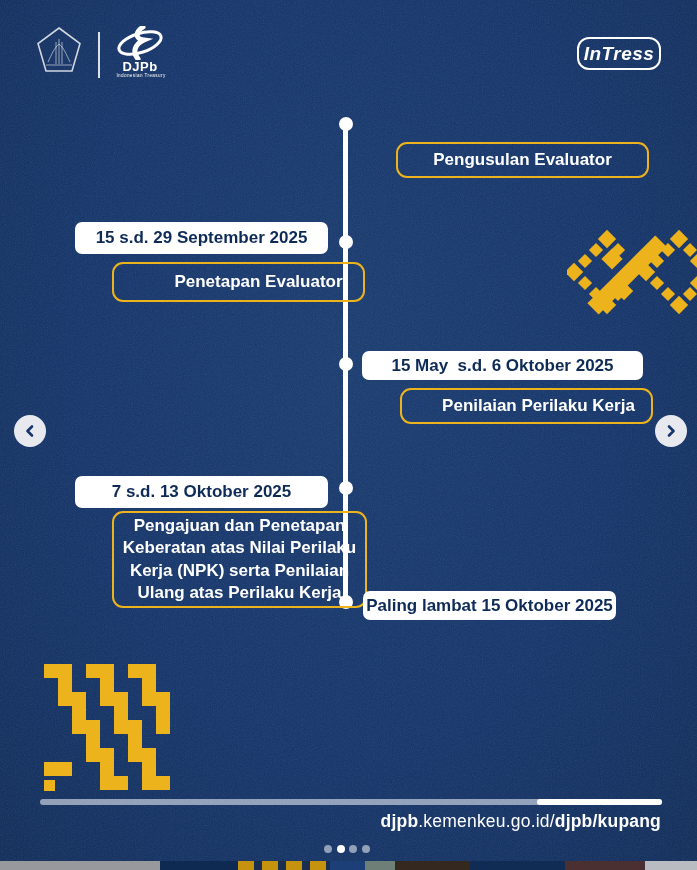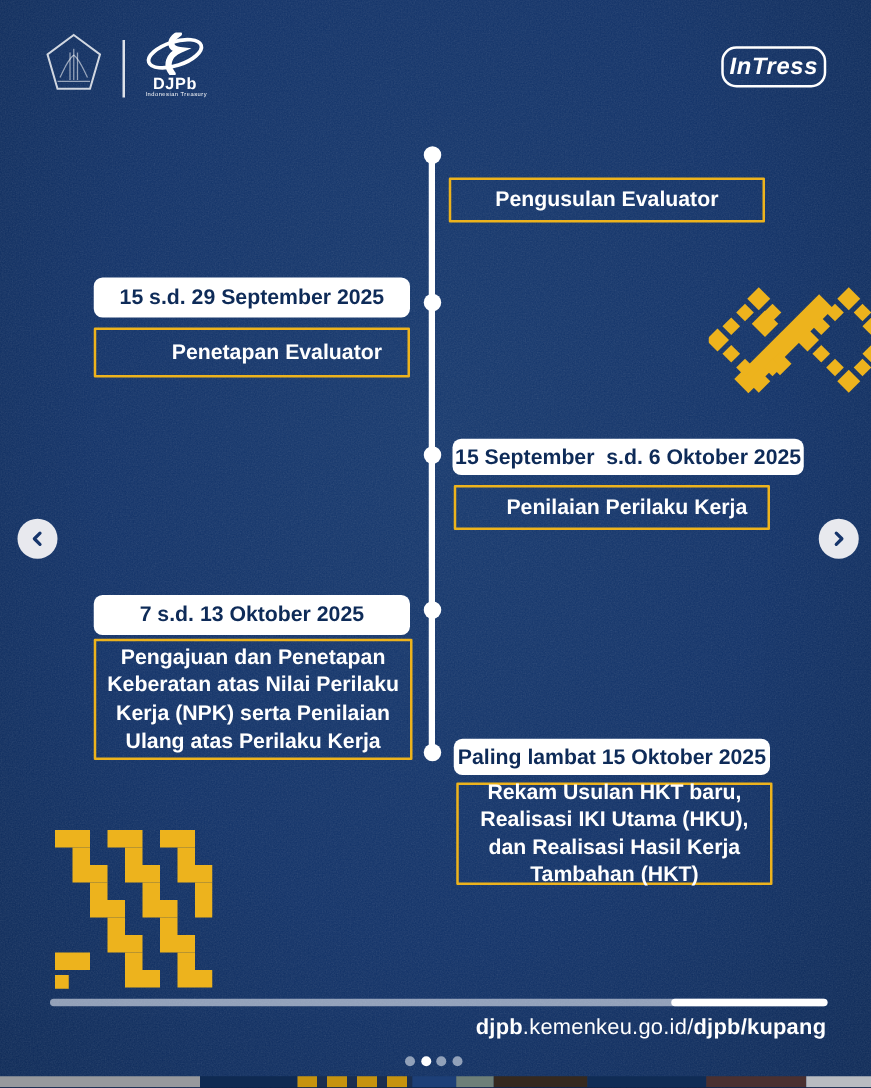--- a/index.html
+++ b/index.html
@@ -30,23 +30,23 @@
   .tl-dot{position:absolute;z-index:3;width:14px;height:14px;border-radius:50%;background:#fff;left:338.5px;}
   .d1{top:117px}.d2{top:235px}.d3{top:357px}.d4{top:481px}.d5{top:595px}
 
   .date-box{
     position:absolute;z-index:3;box-sizing:border-box;background:#fff;border-radius:7px;
     display:flex;align-items:center;justify-content:center;
     color:#0e2b58;font-weight:bold;font-size:17px;white-space:pre;
   }
   .label-box{
     position:absolute;z-index:3;box-sizing:border-box;background:transparent;
-    border:2.5px solid #edb31d;border-radius:1px;
+    border:2.5px solid #edb31d;border-radius:11px;
     display:flex;align-items:center;justify-content:center;text-align:center;
-    color:#fff;font-weight:bold;font-size:17px;line-height:1.3;padding:4px 8px;
+    color:#fff;font-weight:bold;font-size:17px;line-height:1.3;padding:4px 8px;margin-left:37px;
   }
   .i1d{left:358px;top:105px;width:255px;height:32px;}
   .i1l{left:359px;top:142px;width:253px;height:36px;}
   .i2d{left:75px;top:222px;width:253px;height:32px;}
   .i2l{left:75px;top:262px;width:253px;height:40px;padding-left:48px;}
   .i3d{left:362px;top:351px;width:281px;height:29px;}
   .i3l{left:363px;top:388px;width:253px;height:36px;padding-left:32px;}
   .i4d{left:75px;top:476px;width:253px;height:32px;}
   .i4l{left:75px;top:511px;width:255px;height:97px;}
   .i5d{left:363px;top:591px;width:253px;height:29px;}
@@ -236,28 +236,27 @@
   <span class="tl-dot d2"></span>
   <span class="tl-dot d3"></span>
   <span class="tl-dot d4"></span>
   <span class="tl-dot d5"></span>
 
   <div class="label-box i1l">Pengusulan Evaluator</div>
 
   <div class="date-box i2d">15 s.d. 29 September 2025</div>
   <div class="label-box i2l">Penetapan Evaluator</div>
 
-  <div class="date-box i3d">15 September  s.d. 6 Oktober 2025</div>
+  <div class="date-box i3d">15 May  s.d. 6 Oktober 2025</div>
   <div class="label-box i3l">Penilaian Perilaku Kerja</div>
 
   <div class="date-box i4d">7 s.d. 13 Oktober 2025</div>
   <div class="label-box i4l">Pengajuan dan Penetapan Keberatan atas Nilai Perilaku Kerja (NPK) serta Penilaian Ulang atas Perilaku Kerja</div>
 
   <div class="date-box i5d">Paling lambat 15 Oktober 2025</div>
-  <div class="label-box i5l">Rekam Usulan HKT baru, Realisasi IKI Utama (HKU), dan Realisasi Hasil Kerja Tambahan (HKT)</div>
 
   <button class="nav-btn nav-prev">
     <svg width="16" height="16" viewBox="0 0 16 16">
       <path d="M10 3.5 L5.5 8 L10 12.5" fill="none" stroke="#16356b" stroke-width="2.6" stroke-linecap="round" stroke-linejoin="round"></path>
     </svg>
   </button>
   <button class="nav-btn nav-next">
     <svg width="16" height="16" viewBox="0 0 16 16">
       <path d="M6 3.5 L10.5 8 L6 12.5" fill="none" stroke="#16356b" stroke-width="2.6" stroke-linecap="round" stroke-linejoin="round"></path>
     </svg>

